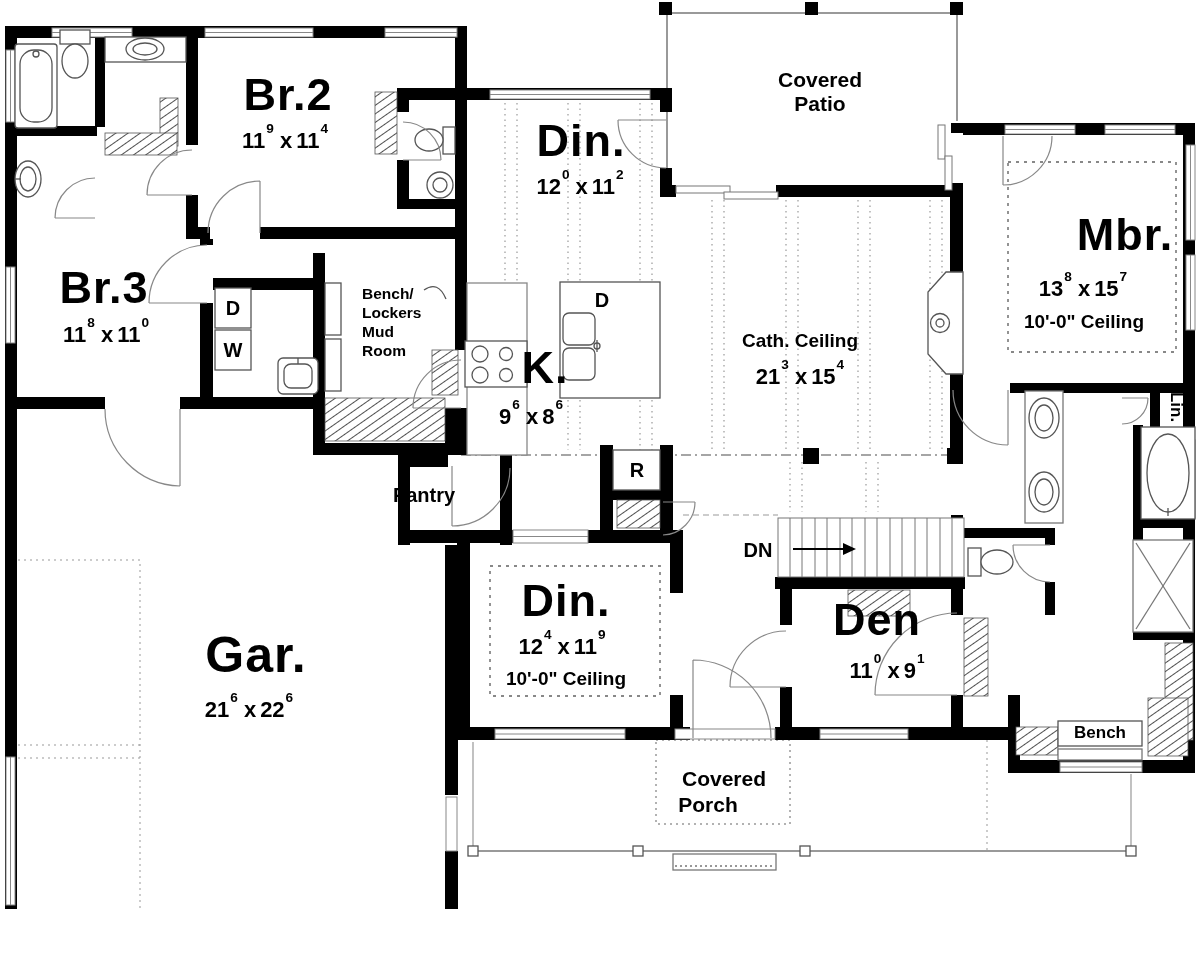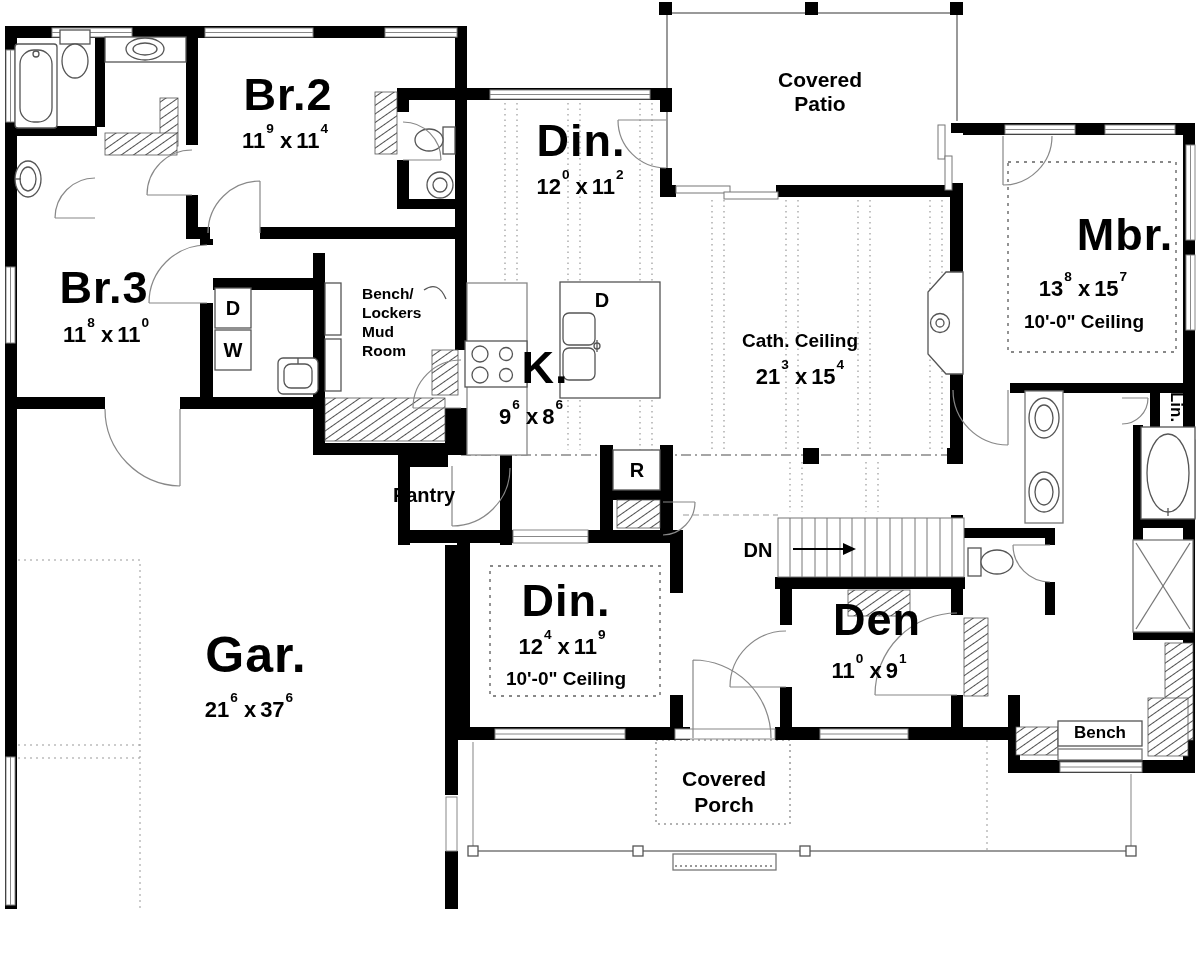--- a/index.html
+++ b/index.html
@@ -406,30 +406,30 @@
 <div class="lbl sub" style="left:1084px;top:322px">10'-0" Ceiling</div>
 
 <div class="lbl room" style="left:545px;top:368px">K.</div>
 <div class="lbl dim" style="left:532px;top:417px"><span>9</span><sup>6</sup><span class="sep">x</span><span>8</span><sup>6</sup></div>
 
 <div class="lbl room" style="left:566px;top:601px">Din.</div>
 <div class="lbl dim" style="left:563px;top:647px"><span>12</span><sup>4</sup><span class="sep">x</span><span>11</span><sup>9</sup></div>
 <div class="lbl sub" style="left:566px;top:679px">10'-0" Ceiling</div>
 
 <div class="lbl room" style="left:877px;top:620px">Den</div>
-<div class="lbl dim" style="left:870px;top:671px"><span>11</span><sup>0</sup><span class="sep">x</span><span>9</span><sup>1</sup></div>
+<div class="lbl dim" style="left:888px;top:671px"><span>11</span><sup>0</sup><span class="sep">x</span><span>9</span><sup>1</sup></div>
 
 <div class="lbl room" style="left:256px;top:655px;font-size:50px">Gar.</div>
-<div class="lbl dim" style="left:250px;top:710px"><span>21</span><sup>6</sup><span class="sep">x</span><span>37</span><sup>6</sup></div>
+<div class="lbl dim" style="left:250px;top:710px"><span>21</span><sup>6</sup><span class="sep">x</span><span>22</span><sup>6</sup></div>
 
 <div class="lbl area" style="left:820px;top:80px">Covered</div>
 <div class="lbl area" style="left:820px;top:104px">Patio</div>
 
 <div class="lbl area" style="left:724px;top:779px">Covered</div>
-<div class="lbl area" style="left:724px;top:805px">Porch</div>
+<div class="lbl area" style="left:708px;top:805px">Porch</div>
 
 <div class="lbl mud" style="left:354px;top:284px">
   <span>Bench/</span>
       <span>Lockers</span>
       <span>Mud</span>
       <span>Room</span>
 </div>
 
 <div class="lbl small" style="left:424px;top:495px">Pantry</div>
 <div class="lbl small" style="left:758px;top:550px">DN</div>

